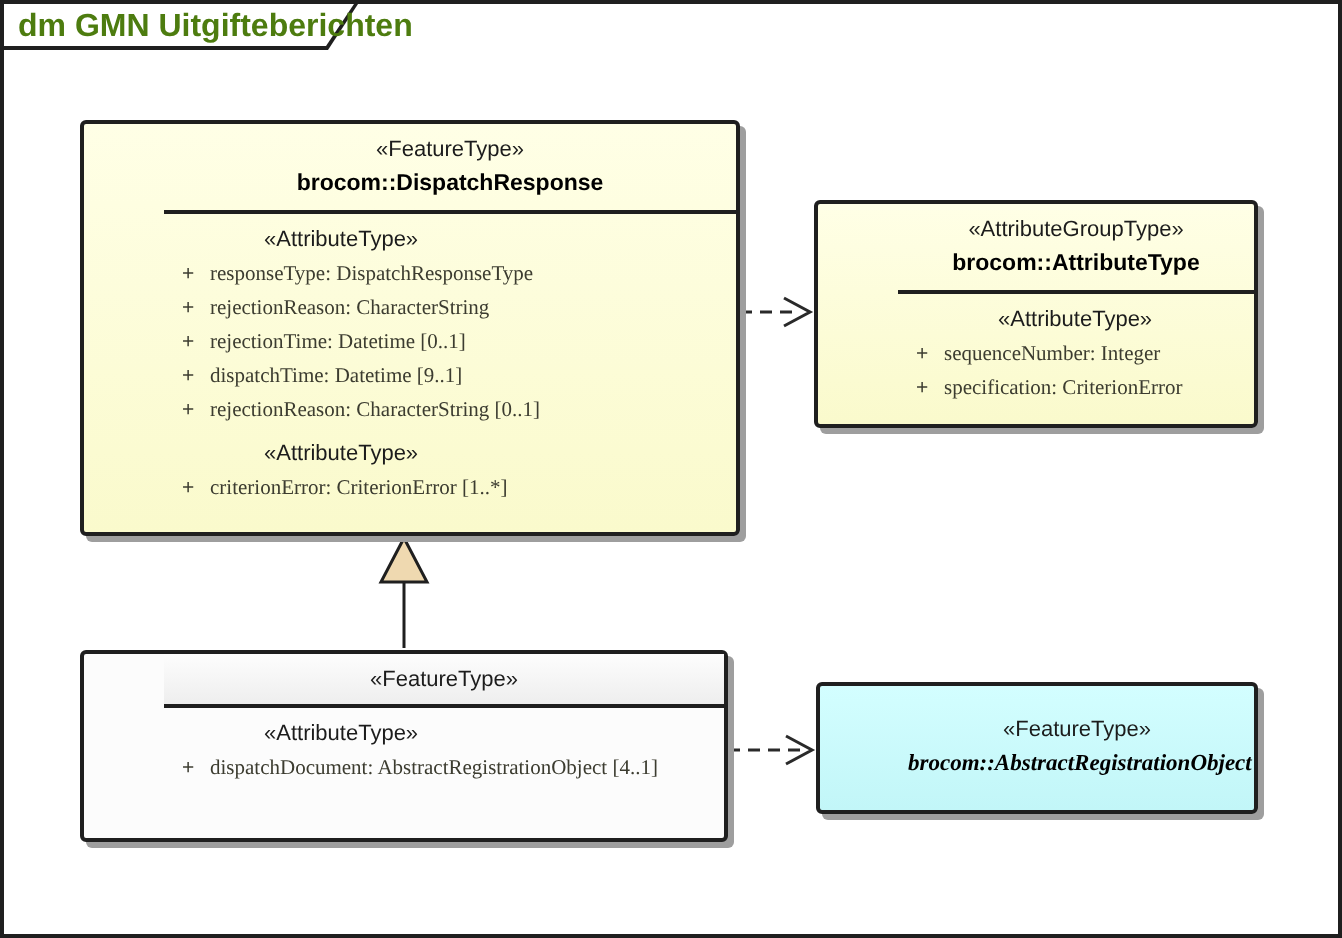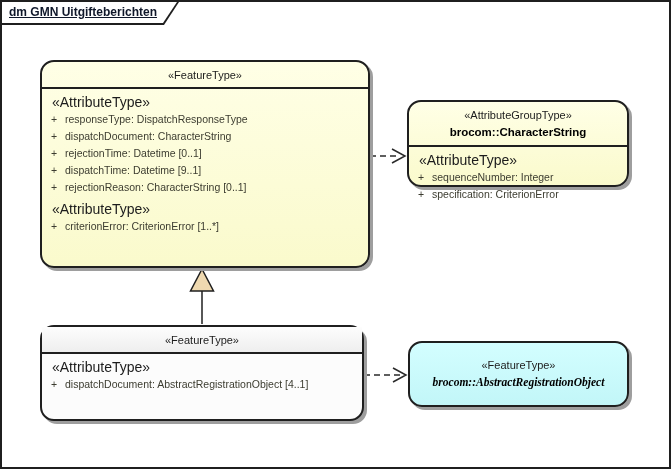--- a/index.html
+++ b/index.html
@@ -3,39 +3,39 @@
 <meta charset="utf-8">
 <style>
   html,body{margin:0;padding:0;background:#fff;}
   body{width:671px;height:469px;position:relative;overflow:hidden;
        font-family:"Liberation Sans",sans-serif;-webkit-font-smoothing:antialiased;}
   .frame{position:absolute;left:0;top:0;width:667px;height:465px;border:2px solid #1f1f1f;background:#fff;}
   .tab-outer{position:absolute;left:2px;top:2px;width:177px;height:23px;background:#1f1f1f;
        clip-path:polygon(0 0,100% 0,calc(100% - 15px) 100%,0 100%);}
   .tab-inner{position:absolute;left:0;top:0;width:175px;height:21px;background:#fff;
        clip-path:polygon(0 0,100% 0,calc(100% - 14px) 100%,0 100%);}
-  .tab-title{position:absolute;left:9px;top:5px;font-size:12px;font-weight:bold;color:#0f172a;white-space:nowrap;text-decoration:underline;}
+  .tab-title{position:absolute;left:9px;top:5px;font-size:16px;font-weight:bold;color:#4d7c0f;white-space:nowrap;}
 
-  .uml-box{position:absolute;border:2px solid #1f1f1f;border-radius:14px;
-       box-shadow:3px 3px 0 #9e9e9e;box-sizing:border-box;}
+  .uml-box{position:absolute;border:2px solid #1f1f1f;border-radius:3px;
+       box-shadow:3px 3px 0 #9e9e9e;box-sizing:border-box;padding-left:40px;}
   .box-yellow{background:linear-gradient(180deg,#FFFFE6 0%,#FAFACC 100%);}
   .box-gray{background:#FCFCFC;}
   .box-gray .uml-header{background:linear-gradient(180deg,#FDFDFD 0%,#EEEEEE 100%);}
   .box-cyan{background:linear-gradient(180deg,#D3FEFF 0%,#C2F6F8 100%);}
 
   .uml-header{text-align:center;padding:6px 4px 5px;border-bottom:2px solid #1f1f1f;}
   .uml-header.no-sep{border-bottom:none;display:flex;flex-direction:column;justify-content:center;height:100%;padding:0 4px;box-sizing:border-box;}
   .stereotype{font-size:11px;color:#1c1c1c;line-height:14px;}
   .class-name{font-size:11.5px;font-weight:bold;color:#000;line-height:15px;margin-top:3px;}
   .class-name.abstract{font-style:italic;font-family:Liberation Serif, serif;}
 
-  .section-label{font-size:14px;color:#1c1c1c;padding:6px 0 2px 10px;line-height:14px;}
+  .section-label{font-size:11px;color:#1c1c1c;padding:6px 0 2px 10px;line-height:14px;margin-left:40px;}
   .attr-row{display:flex;align-items:center;font-size:10.5px;color:#3c3c30;line-height:17px;white-space:nowrap;}
   .attr-vis{width:14px;padding-left:9px;flex:0 0 auto;}
-  .attr-text{flex:1;}
+  .attr-text{flex:1;font-family:Liberation Serif, serif;}
 
   svg.connectors{position:absolute;left:0;top:0;pointer-events:none;}
 </style>
 </head>
 <body>
 
 <div class="frame"></div>
 
 <div class="tab-outer">
   <div class="tab-inner"></div>
@@ -56,30 +56,31 @@
 
   <g>
     <line x1="364" y1="375" x2="400" y2="375" stroke="#2a2a2a" stroke-width="1.5" stroke-dasharray="6 4"></line>
     <polyline points="393,368 406,375 393,382" fill="none" stroke="#2a2a2a" stroke-width="1.5"></polyline>
   </g>
 </svg>
 
 <div class="uml-box box-yellow" style="left:40px;top:60px;width:330px;height:208px;">
   <div class="uml-header">
     <div class="stereotype">«FeatureType»</div>
+    <div class="class-name">brocom::DispatchResponse</div>
   </div>
   <div>
     <div class="section-label">«AttributeType»</div>
     <div class="attr-row">
       <span class="attr-vis">+</span>
       <span class="attr-text">responseType: DispatchResponseType</span>
     </div>
     <div class="attr-row">
       <span class="attr-vis">+</span>
-      <span class="attr-text">dispatchDocument: CharacterString</span>
+      <span class="attr-text">rejectionReason: CharacterString</span>
     </div>
     <div class="attr-row">
       <span class="attr-vis">+</span>
       <span class="attr-text">rejectionTime: Datetime [0..1]</span>
     </div>
     <div class="attr-row">
       <span class="attr-vis">+</span>
       <span class="attr-text">dispatchTime: Datetime [9..1]</span>
     </div>
     <div class="attr-row">
@@ -87,24 +88,24 @@
       <span class="attr-text">rejectionReason: CharacterString [0..1]</span>
     </div>
     <div class="section-label">«AttributeType»</div>
     <div class="attr-row">
       <span class="attr-vis">+</span>
       <span class="attr-text">criterionError: CriterionError [1..*]</span>
     </div>
   </div>
 </div>
 
-<div class="uml-box box-yellow" style="left:407px;top:100px;width:222px;height:87px;">
+<div class="uml-box box-yellow" style="left:407px;top:100px;width:222px;height:114px;">
   <div class="uml-header">
     <div class="stereotype">«AttributeGroupType»</div>
-    <div class="class-name">brocom::CharacterString</div>
+    <div class="class-name">brocom::AttributeType</div>
   </div>
   <div>
     <div class="section-label">«AttributeType»</div>
     <div class="attr-row">
       <span class="attr-vis">+</span>
       <span class="attr-text">sequenceNumber: Integer</span>
     </div>
     <div class="attr-row">
       <span class="attr-vis">+</span>
       <span class="attr-text">specification: CriterionError</span>

